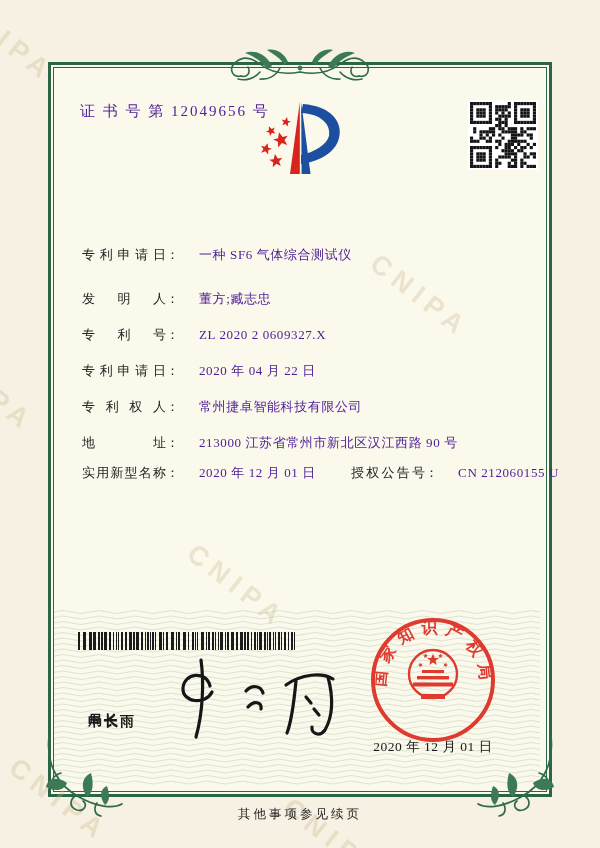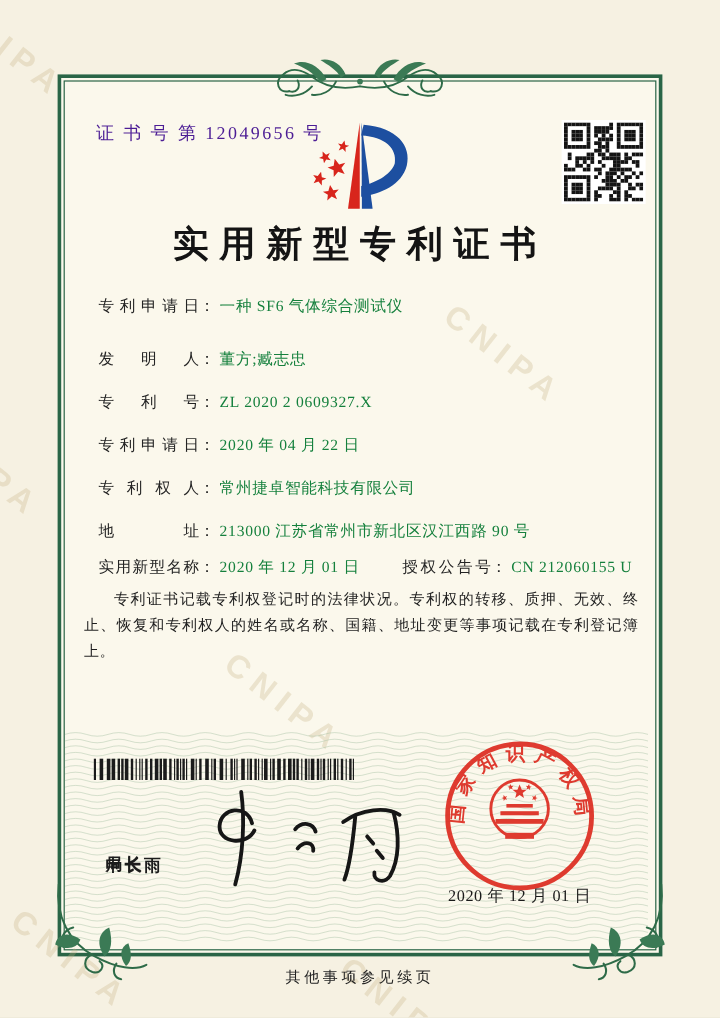--- a/index.html
+++ b/index.html
@@ -32,21 +32,21 @@
   .logo{position:absolute;left:243px;top:94px;width:115px;height:88px;}
   .qr{position:absolute;left:468px;top:100px;width:66px;height:66px;background:#fff;padding:2px;}
   .title{
     position:absolute;left:0;top:183px;width:100%;text-align:center;
     font-size:30px;font-weight:bold;letter-spacing:9px;color:#141414;
   }
   .fields{position:absolute;left:82px;top:0;width:440px;font-size:13px;}
   .frow{position:absolute;left:0;white-space:nowrap;}
   .f-label{display:inline-block;width:84px;text-align:justify;text-align-last:justify;color:#242424;}
   .f-colon{margin:0 4px 0 0;}
-  .f-value{letter-spacing:0.6px;color:#15803d;}
+  .f-value{letter-spacing:0.6px;color:#4c1d95;margin-left:16px;}
   .frow2b{margin-left:32px;}
   .paras{
     position:absolute;left:70px;top:489px;width:462px;
     font-size:12.5px;line-height:1.75;text-align:justify;color:#1f1f1f;letter-spacing:0.4px;
   }
   .paras p{margin:0;text-indent:2em;}
   .barcode{position:absolute;left:78px;top:632px;width:220px;height:18px;}
   .sig-title{position:absolute;left:88px;top:712px;font-family:"Liberation Sans",sans-serif;font-size:14px;font-weight:700;color:#1c1c1c;letter-spacing:2px;}
   .sig-name{position:absolute;left:88px;top:713px;font-family:Liberation Serif, serif;font-size:14px;font-weight:600;color:#1c1c1c;letter-spacing:2px;}
   .sig-script{position:absolute;left:160px;top:650px;width:190px;height:92px;}
@@ -412,21 +412,20 @@
           <rect x="0" y="60" width="3" height="3"></rect>
           <rect x="3" y="60" width="3" height="3"></rect>
           <rect x="6" y="60" width="3" height="3"></rect>
           <rect x="9" y="60" width="3" height="3"></rect>
           <rect x="12" y="60" width="3" height="3"></rect>
           <rect x="15" y="60" width="3" height="3"></rect>
           <rect x="18" y="60" width="3" height="3"></rect>
         </g>
       </svg>
 
-    <div class="title">实用新型专利证书</div>
 
     <div class="fields">
       <div class="frow" style="top:246px">
         <span class="f-label">专利申请日</span><span class="f-colon">：</span><span class="f-value">一种 SF6 气体综合测试仪</span>
       </div>
       <div class="frow" style="top:290px">
         <span class="f-label">发明人</span><span class="f-colon">：</span><span class="f-value">董方;臧志忠</span>
       </div>
       <div class="frow" style="top:326px">
         <span class="f-label">专利号</span><span class="f-colon">：</span><span class="f-value">ZL 2020 2 0609327.X</span>
@@ -440,21 +439,20 @@
       <div class="frow" style="top:434px">
         <span class="f-label">地址</span><span class="f-colon">：</span><span class="f-value">213000 江苏省常州市新北区汉江西路 90 号</span>
       </div>
       <div class="frow" style="top:464px">
         <span><span class="f-label">实用新型名称</span><span class="f-colon">：</span><span class="f-value">2020 年 12 月 01 日</span></span>
         <span class="frow2b"><span class="f-label" style="width:74px">授权公告号</span><span class="f-colon">：</span><span class="f-value">CN 212060155 U</span></span>
       </div>
     </div>
 
     <div class="paras">
-      <p>专利证书记载专利权登记时的法律状况。专利权的转移、质押、无效、终止、恢复和专利权人的姓名或名称、国籍、地址变更等事项记载在专利登记簿上。</p>
     </div>
 
     <svg id="barcode" class="barcode" viewBox="0 0 220 18" preserveAspectRatio="none">
         <g fill="#1b1b1b">
           <rect x="0" y="0" width="2" height="18"></rect>
           <rect x="5" y="0" width="3" height="18"></rect>
           <rect x="11" y="0" width="3" height="18"></rect>
           <rect x="15" y="0" width="3" height="18"></rect>
           <rect x="20" y="0" width="2" height="18"></rect>
           <rect x="23" y="0" width="2" height="18"></rect>

